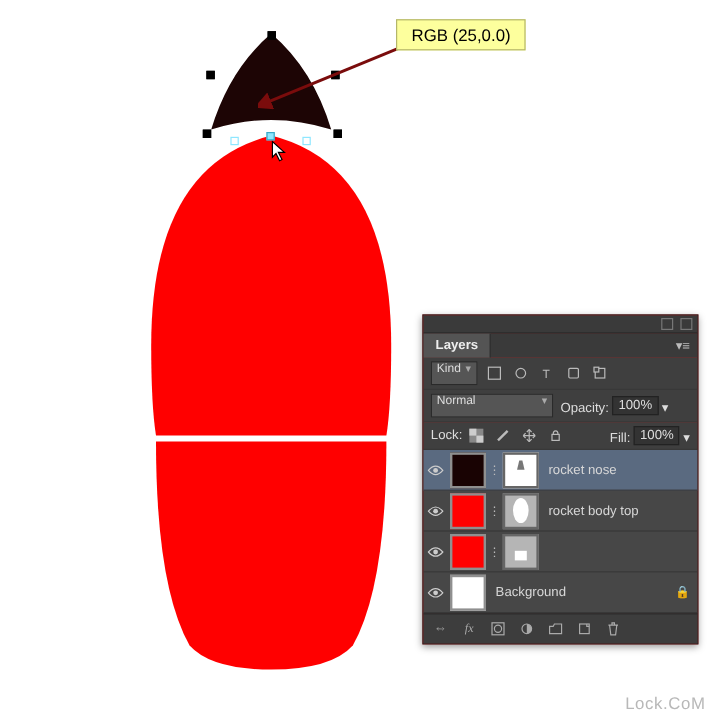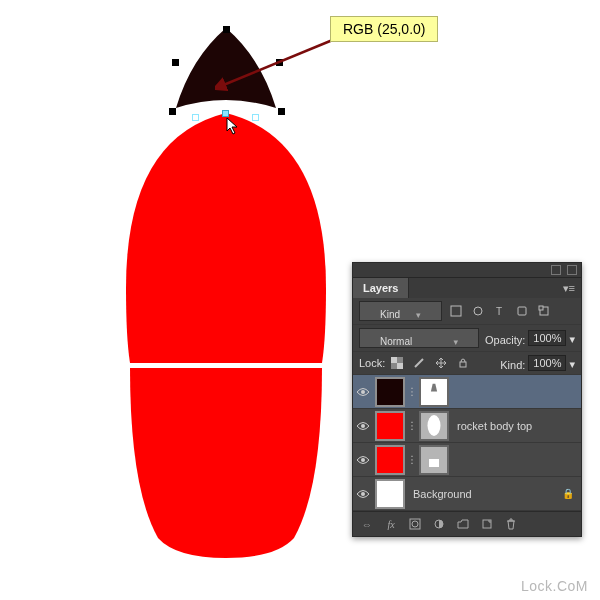--- a/index.html
+++ b/index.html
@@ -25,21 +25,21 @@
   
   .panel{position:absolute;right:18px;top:262px;width:228px;background:#b91c1c;color:#d7d7d7;font:11px Arial;border:1px solid #2a2a2a;box-shadow:0 2px 6px rgba(0,0,0,.4)}
   .panel-top{display:flex;justify-content:flex-end;gap:6px;padding:2px 4px;background:#3a3a3a;border-bottom:1px solid #262626}
   .panel-top .mini{width:8px;height:8px;border:1px solid #777}
   .tabbar{display:flex;align-items:center;background:#3a3a3a}
   .tab{padding:4px 10px;background:#545454;color:#eee;font-weight:bold;border-right:1px solid #2a2a2a}
   .tabbar .menu{margin-left:auto;padding:0 6px;color:#bbb}
   .row{display:flex;align-items:center;padding:3px 6px;border-bottom:1px solid #383838}
   .sel{background:#3f3f3f;color:#ddd}
   .sel select, .sel .drop{background:#555;color:#ddd;border:1px solid #2a2a2a;height:18px;font:10px Arial}
-  .drop{display:inline-flex;align-items:flex-end;padding:0 20px;gap:16px}
+  .drop{display:inline-flex;align-items:flex-start;padding:0 4px;gap:4px}
   .drop .chev{font-size:9px;color:#aaa}
   .icons{display:flex;gap:6px;align-items:center}
   .ico{width:14px;height:14px;display:inline-flex;align-items:center;justify-content:center;color:#bbb;border:1px solid transparent}
   .ico svg{width:12px;height:12px}
   .field{display:inline-flex;align-items:flex-end;gap:3px;margin-left:6px}
   .field .val{background:#333;padding:1px 4px;border:1px solid #222}
   .layers{background:#474747}
   .layer{display:flex;align-items:center;height:33px;border-bottom:1px solid #383838;position:relative}
   .layer.active{background:#5a6a80}
   .eye{width:20px;display:flex;justify-content:center;color:#ccc}
@@ -185,37 +185,38 @@
             </svg>
           </span>
         <span class="ico">
             <svg viewBox="0 0 12 12">
               <rect x="3" y="5" width="6" height="5" fill="none" stroke="#bbb"></rect>
               <path d="M4 5 Q4 2 6 2 Q8 2 8 5" fill="none" stroke="#bbb"></path>
             </svg>
           </span>
       </span>
       <span class="field" style="margin-left:auto">
-        <span>Kind:</span>
+        <span>Fill:</span>
         <span class="val">100%</span>
         <span class="chev">▾</span>
       </span>
     </div>
 
     <div class="layers" id="layers">
         <div class="layer active">
     <span class="eye">
       <svg width="14" height="10" viewBox="0 0 14 10">
               <path d="M1 5 Q7 -2 13 5 Q7 12 1 5 Z" fill="none" stroke="#ccc"></path>
               <circle cx="7" cy="5" r="2" fill="#ccc"></circle>
             </svg>
     </span>
     <span class="thumb dark"></span>
     <span class="link">⋮</span>
           <span class="thumb mask m1"></span>
+    <span class="lname">rocket nose</span>
     </div>
         <div class="layer">
     <span class="eye">
       <svg width="14" height="10" viewBox="0 0 14 10">
               <path d="M1 5 Q7 -2 13 5 Q7 12 1 5 Z" fill="none" stroke="#ccc"></path>
               <circle cx="7" cy="5" r="2" fill="#ccc"></circle>
             </svg>
     </span>
     <span class="thumb red"></span>
     <span class="link">⋮</span>

